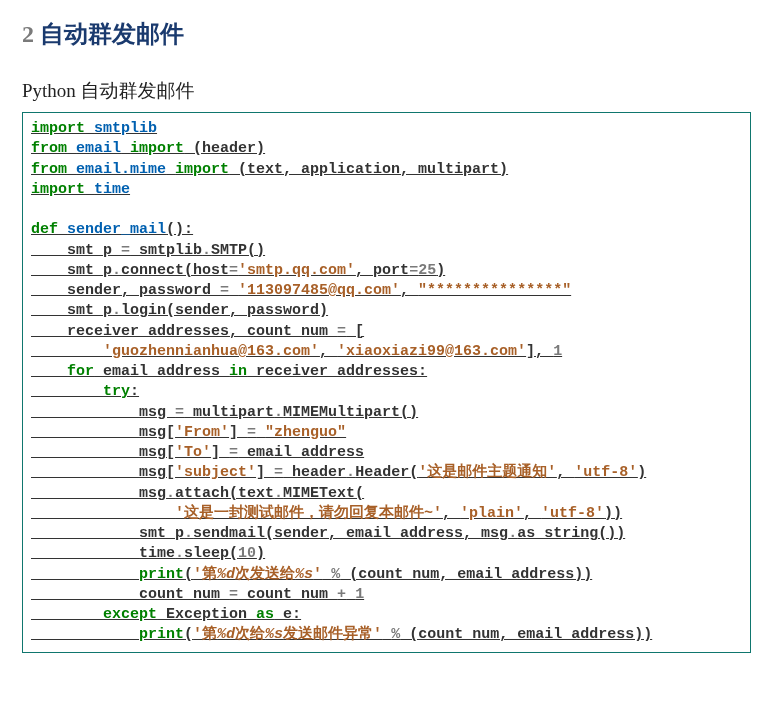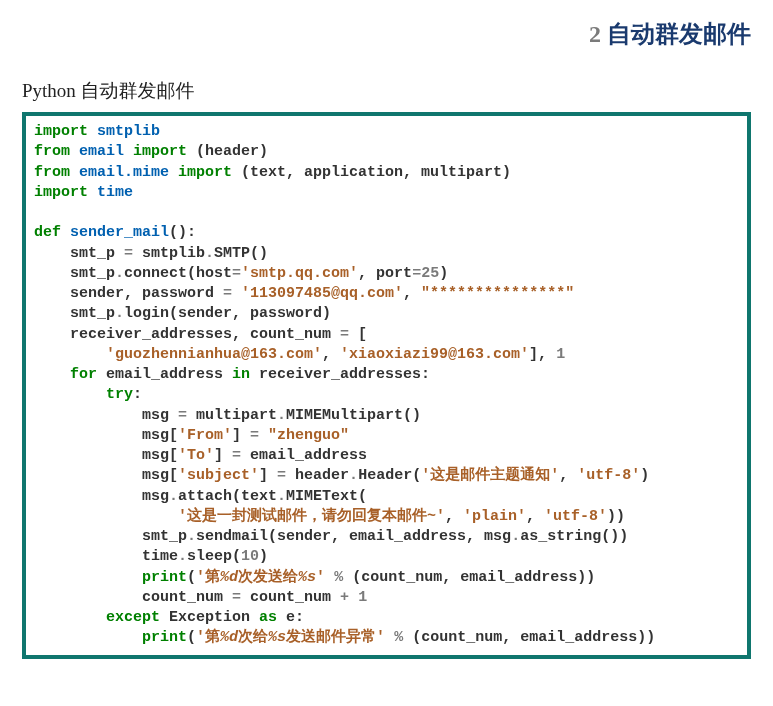--- a/index.html
+++ b/index.html
@@ -8,39 +8,39 @@
       background: #ffffff;
       width: 773px;
       padding: 18px 22px;
       color: #333;
     }
     .section-heading {
       font-size: 24px;
       font-weight: bold;
       color: #1a3a6e;
       margin-bottom: 28px;
-      text-align: right;
     }
     .section-heading .num { margin-right: 6px; }
     .subtitle {
       font-size: 19px;
       color: #222;
       margin-bottom: 8px;
     }
     .code-block {
-      border: 4px solid #0f766e;
+      border: 1px solid #0f766e;
       padding: 6px 8px 6px 8px;
       font-family: "Courier New", monospace;
       font-size: 15px;
       line-height: 1.35;
       white-space: pre;
       overflow-x: auto;
       background: #fff;
       font-weight: bold;
       color: #333;
+      text-decoration: underline;
     }
     .kw { color: #008000; font-weight: bold; }
     .nm { color: #0060b0; font-weight: bold; }
     .op { color: #7a7a7a; }
     .num { color: #7a7a7a; }
     .str { color: #a86028; }
     .ital { font-style: italic; color:#a86028; }
   </style>
 </head>
 <body>

